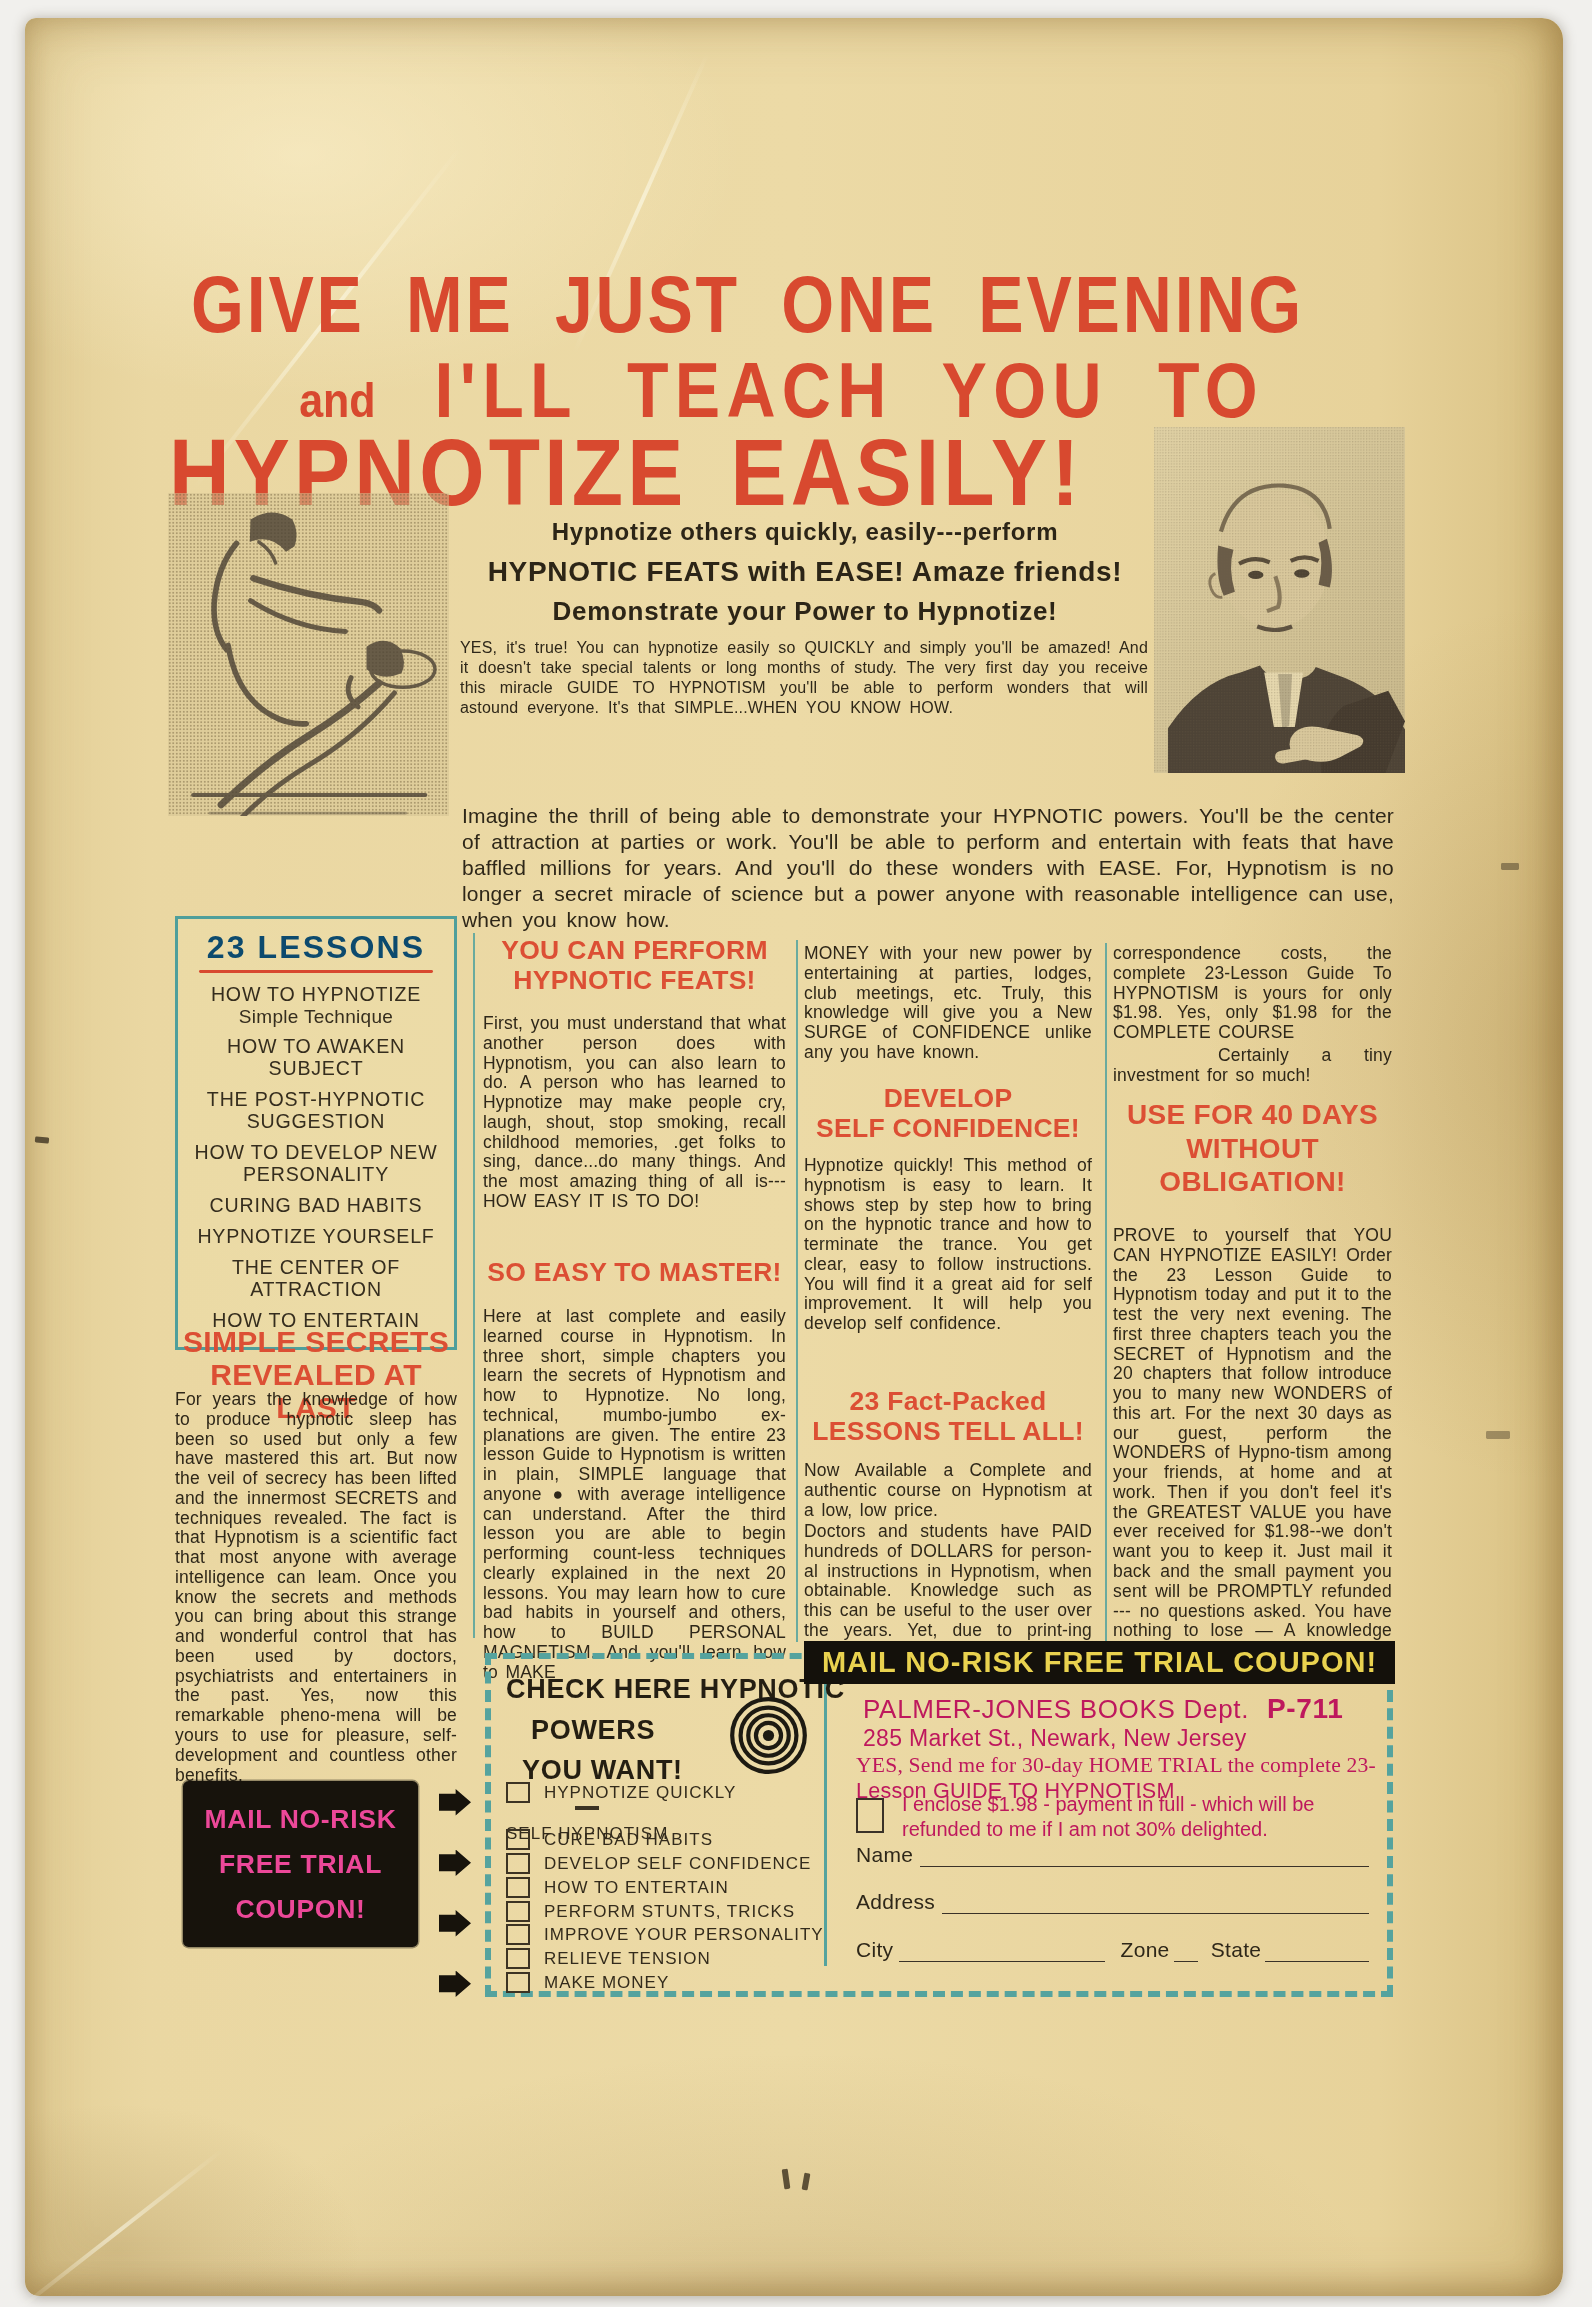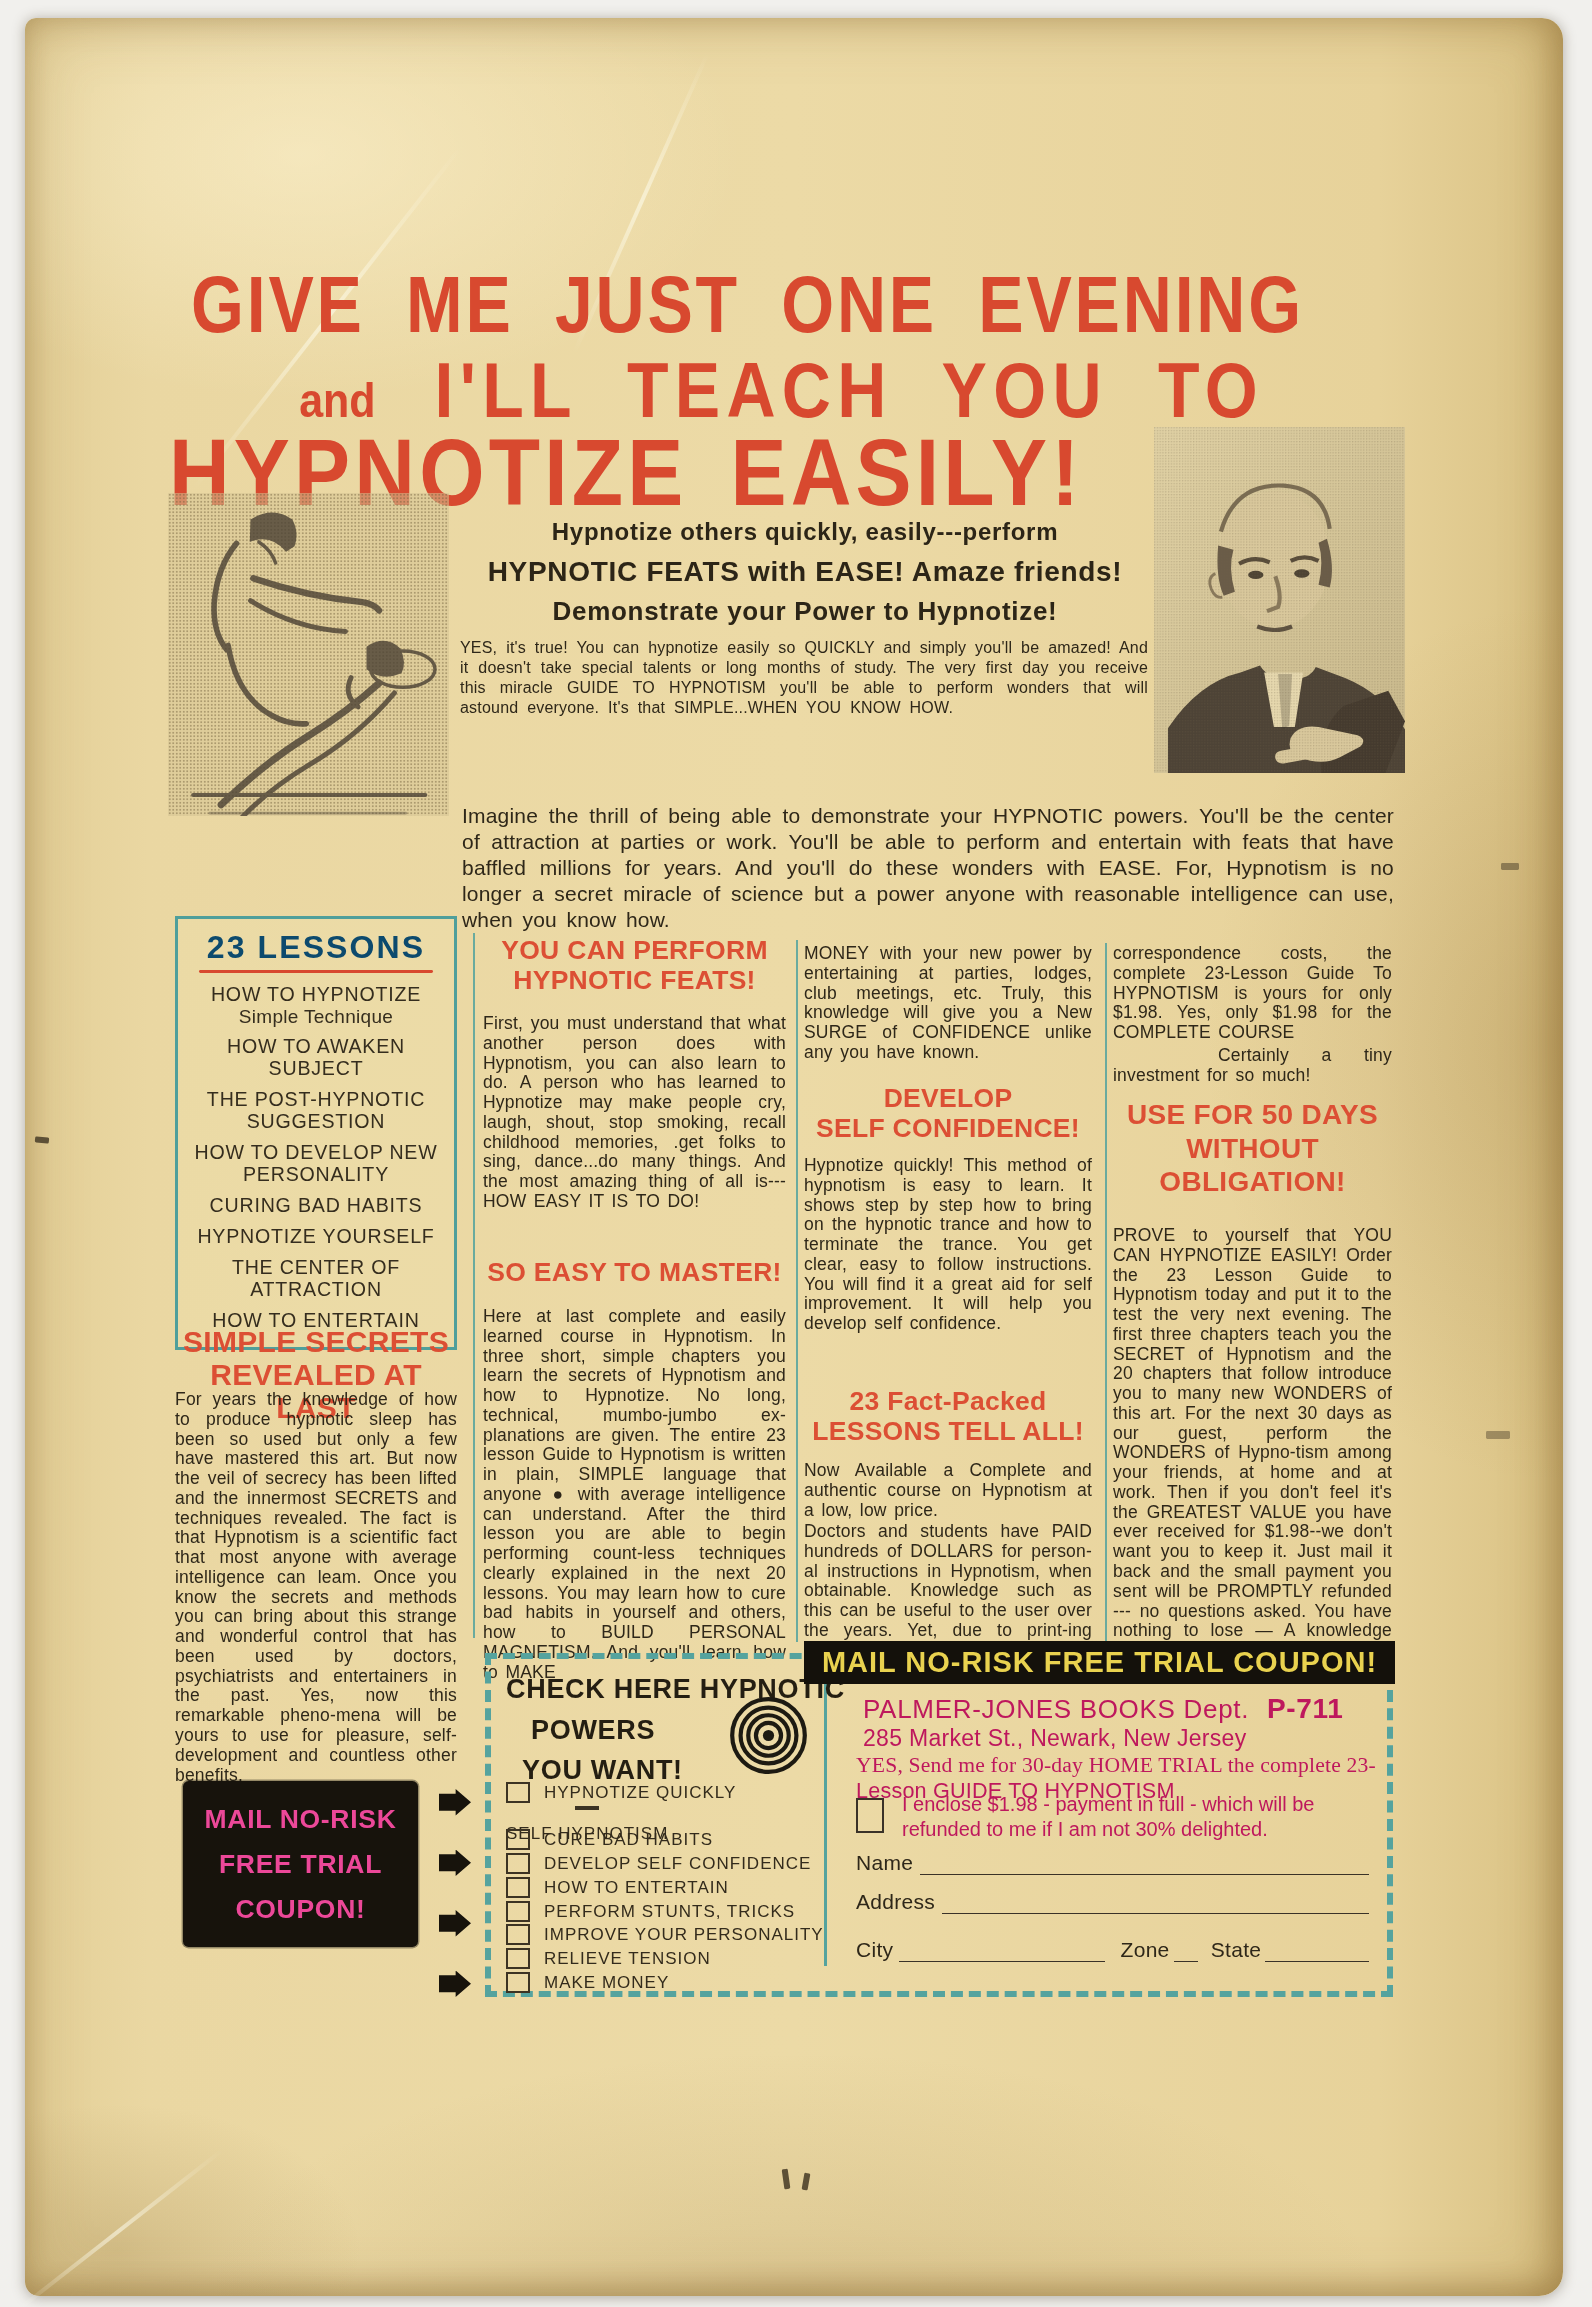--- a/index.html
+++ b/index.html
@@ -204,21 +204,21 @@
 <div class="abs colhead" style="left:804px;top:1387px;width:288px;">
   <div>23 Fact-Packed</div>
   <div>LESSONS TELL ALL!</div>
 </div>
 <div class="abs body-txt" style="left:804px;top:1461px;width:288px;">Now Available a Complete and authentic course on Hypnotism at a low, low price.</div>
 <div class="abs body-txt" style="left:804px;top:1522px;width:288px;">Doctors and students have PAID hundreds of DOLLARS for person-al instructions in Hypnotism, when obtainable. Knowledge such as this can be useful to the user over the years. Yet, due to print-ing economies, large press runs and also by the elimination of</div>
 
 <div class="abs body-txt" style="left:1113px;top:944px;width:279px;">correspondence costs, the complete 23-Lesson Guide To HYPNOTISM is yours for only $1.98. Yes, only $1.98 for the COMPLETE COURSE</div>
 <div class="abs body-txt" style="left:1113px;top:1046px;width:279px;text-indent:105px;">Certainly a tiny investment for so much!</div>
 <div class="abs colhead" style="left:1113px;top:1098px;width:279px;font-size:28px;line-height:1.2;">
-  <div>USE FOR 50 DAYS</div>
+  <div>USE FOR 40 DAYS</div>
   <div>WITHOUT</div>
   <div>OBLIGATION!</div>
 </div>
 <div class="abs body-txt" style="left:1113px;top:1226px;width:279px;">PROVE to yourself that YOU CAN HYPNOTIZE EASILY! Order the 23 Lesson Guide to Hypnotism today and put it to the test the very next evening. The first three chapters teach you the SECRET of Hypnotism and the 20 chapters that follow introduce you to many new WONDERS of this art. For the next 30 days as our guest, perform the WONDERS of Hypno-tism among your friends, at home and at work. Then if you don't feel it's the GREATEST VALUE you have ever received for $1.98--we don't want you to keep it. Just mail it back and the small payment you sent will be PROMPTLY refunded --- no questions asked. You have nothing to lose — A knowledge of Hypnotism TO GAIN. So Order Now!</div>
 
 <div class="abs dash-box"></div>
 <div class="abs divider"></div>
 
 <div class="abs check-title" style="left:506px;top:1674px;">CHECK HERE HYPNOTIC</div>
 <div class="abs check-title" style="left:531px;top:1715px;">POWERS</div>
@@ -279,21 +279,21 @@
   <span style="font-weight:700;font-size:28px;margin-left:9.8px;">P-711</span>
 </div>
 <div class="abs coupon-line" style="left:863px;top:1725px;font-size:23px;letter-spacing:0.3px;">285 Market St., Newark, New Jersey</div>
 <div class="abs coupon-line" style="left:856px;top:1753px;font-size:21.6px;letter-spacing:0.2px;font-family:Liberation Serif, serif;">YES, Send me for 30-day HOME TRIAL the complete 23-</div>
 <div class="abs coupon-line" style="left:856px;top:1778px;font-size:21.6px;letter-spacing:0.2px;">Lesson GUIDE TO HYPNOTISM</div>
 <div class="abs" style="left:856px;top:1792px;display:flex;gap:18px;width:531px;">
   <span class="enclose-box" style="margin-top:5.6px;"></span>
   <span class="coupon-line" style="font-size:20px;line-height:1.25;width:482px;">I enclose $1.98 - payment in full - which will be refunded to me if I am not 30% delighted.</span>
 </div>
 
-<div class="field-row" style="left:856px;top:1842px;width:513px;margin-top:8px;">
+<div class="field-row" style="left:856px;top:1842px;width:513px;">
   <span>Name</span>
   <span class="field-line" style="flex:1;margin-left:7px;"></span>
 </div>
 <div class="field-row" style="left:856px;top:1889px;width:513px;">
   <span>Address</span>
   <span class="field-line" style="flex:1;margin-left:7px;"></span>
 </div>
 <div class="field-row" style="left:856px;top:1937px;width:513px;">
   <span>City</span>
   <span class="field-line" style="width:237px;margin-left:5.6px;"></span>

